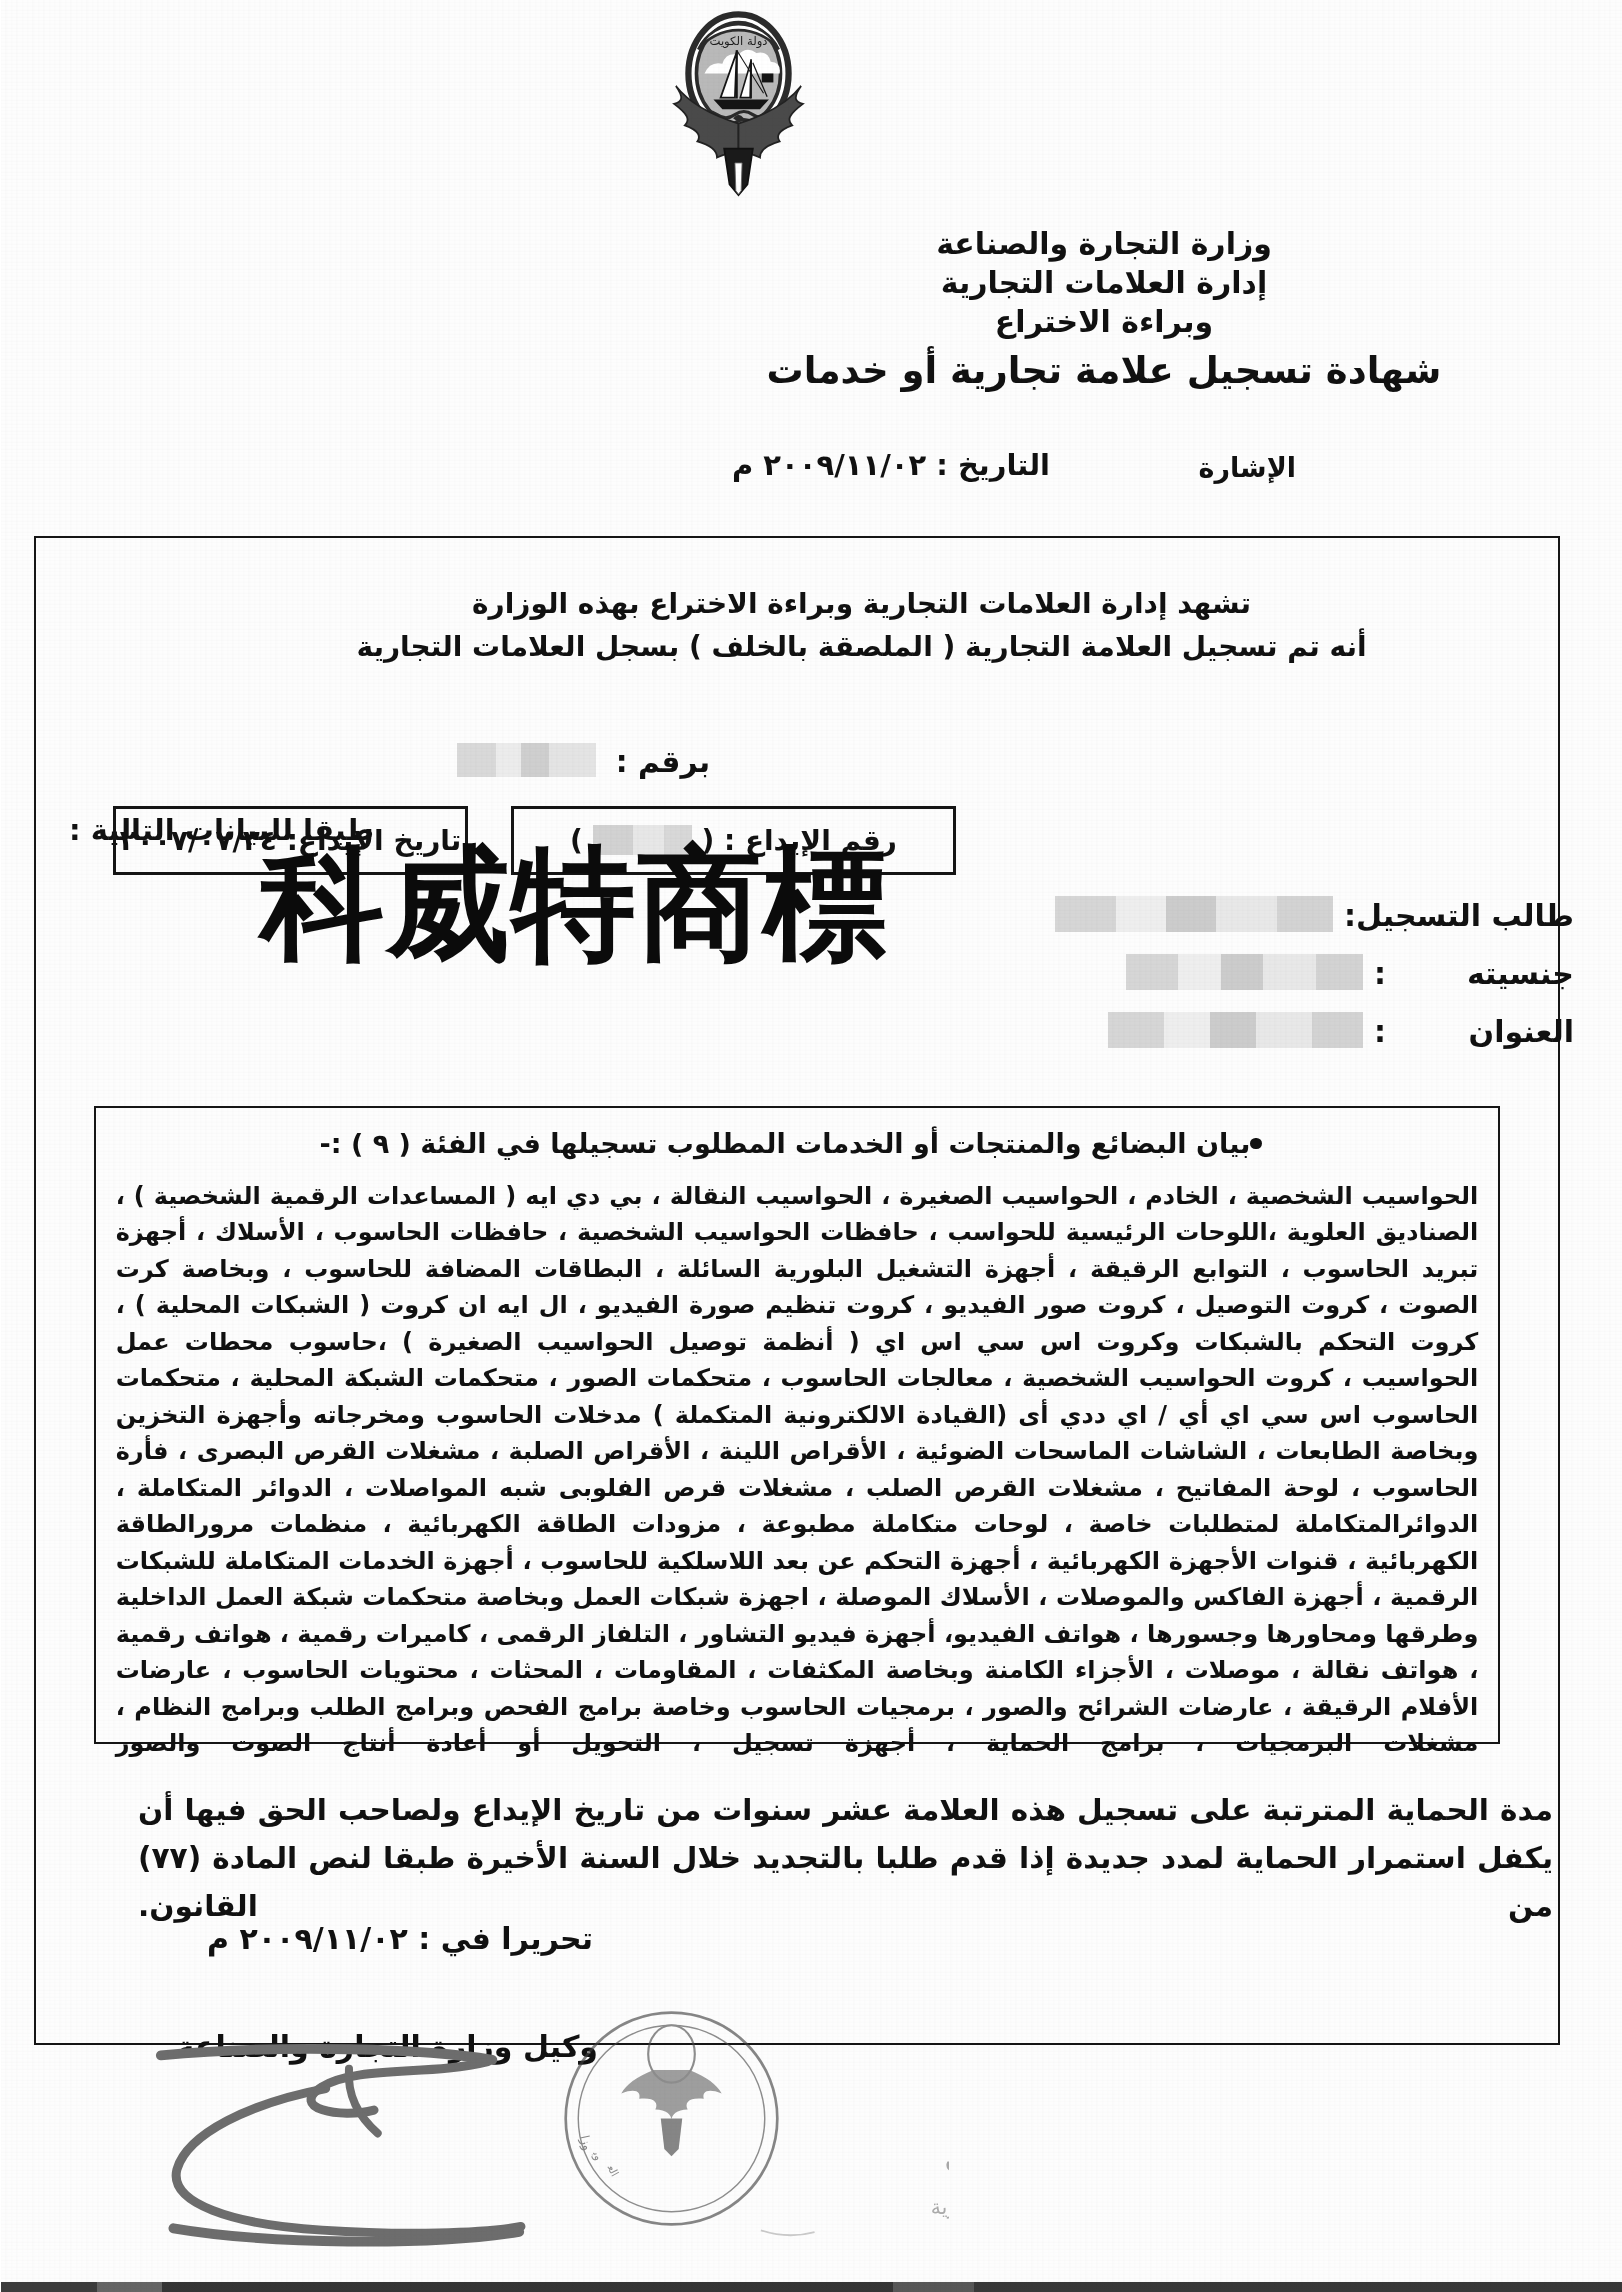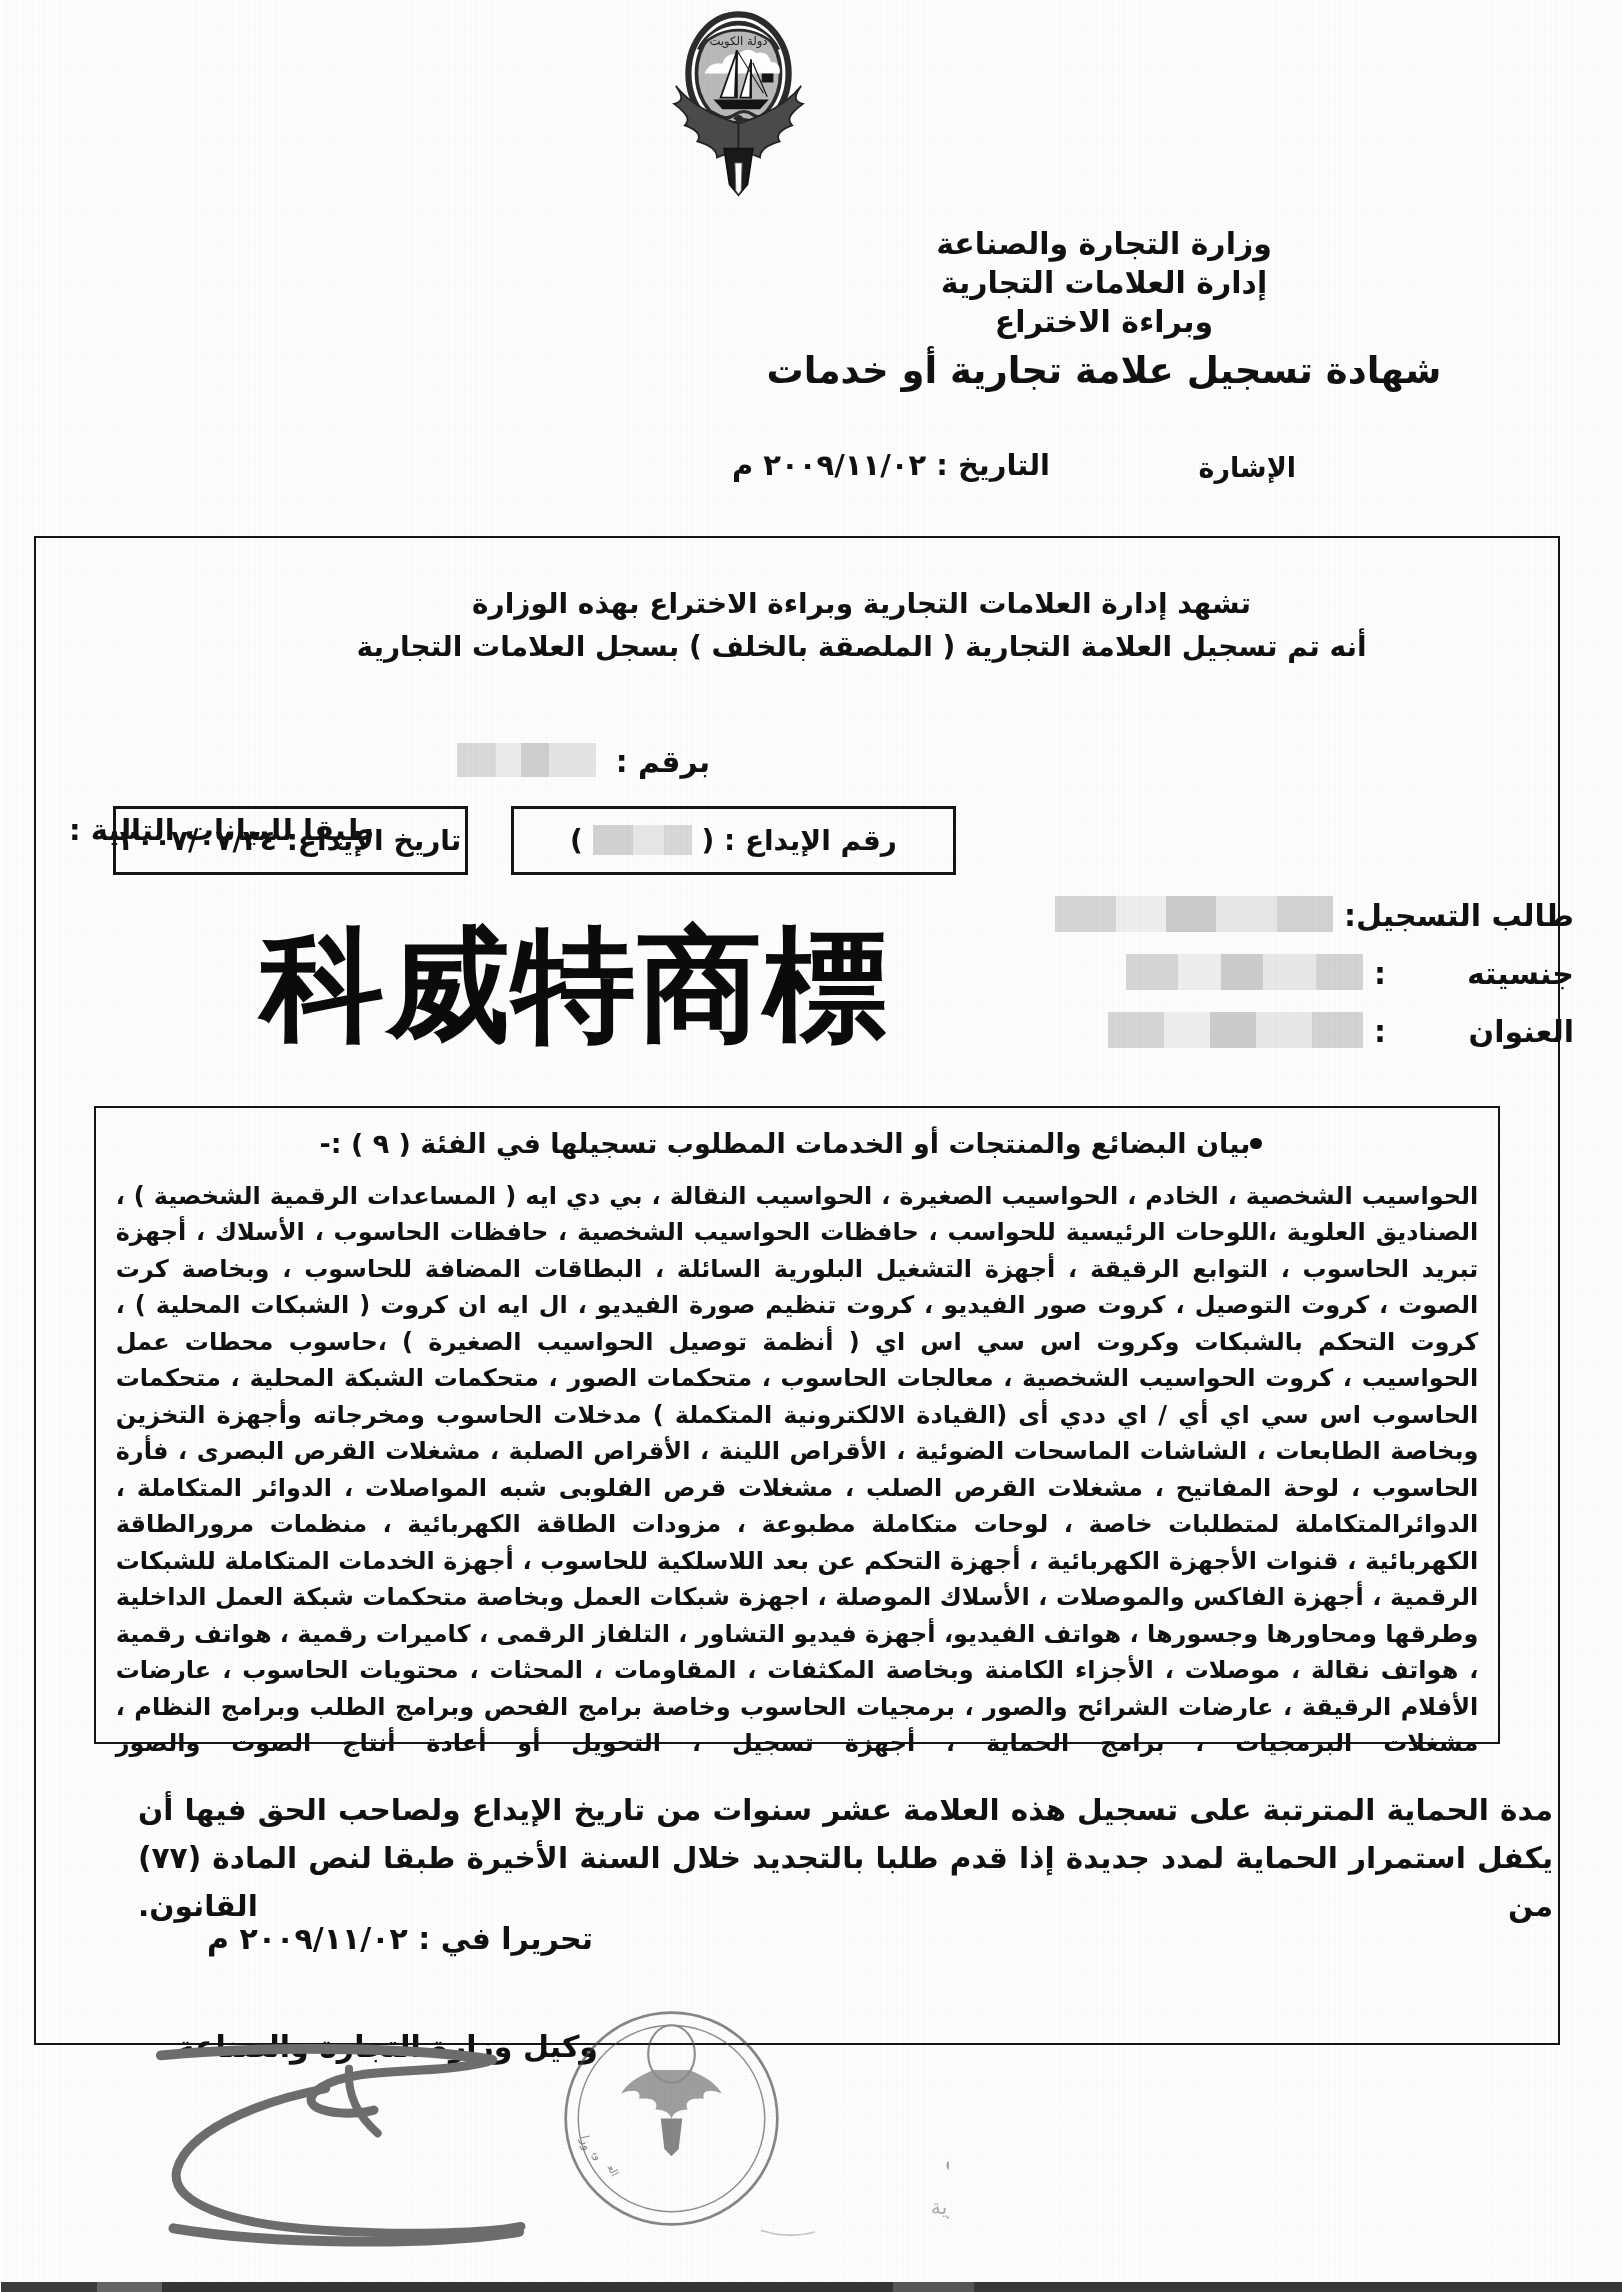--- a/index.html
+++ b/index.html
@@ -110,21 +110,21 @@
   .approw .redact3{
     display:inline-block;height:36px;vertical-align:-6.3px;
     background:linear-gradient(90deg,#d6d6d6 0 22%,#eeeeee 22% 40%,#cccccc 40% 58%,#e8e8e8 58% 80%,#d3d3d3 80% 100%);
   }
   .r1{right:49px;top:896px;}
   .r2{right:49px;top:954px;}
   .r3{right:49px;top:1012px;}
 
   
   .mark{
-    position:absolute;left:260px;top:923px;
+    position:absolute;left:260px;top:842px;
     font-size:124px;font-weight:bold;line-height:1;
     font-family:"DejaVu Sans","Liberation Sans",sans-serif;
     letter-spacing:1.8px;
     color:#0b0b0b;
     white-space:nowrap;
     z-index:6;
   }
 
   
   .goods{

